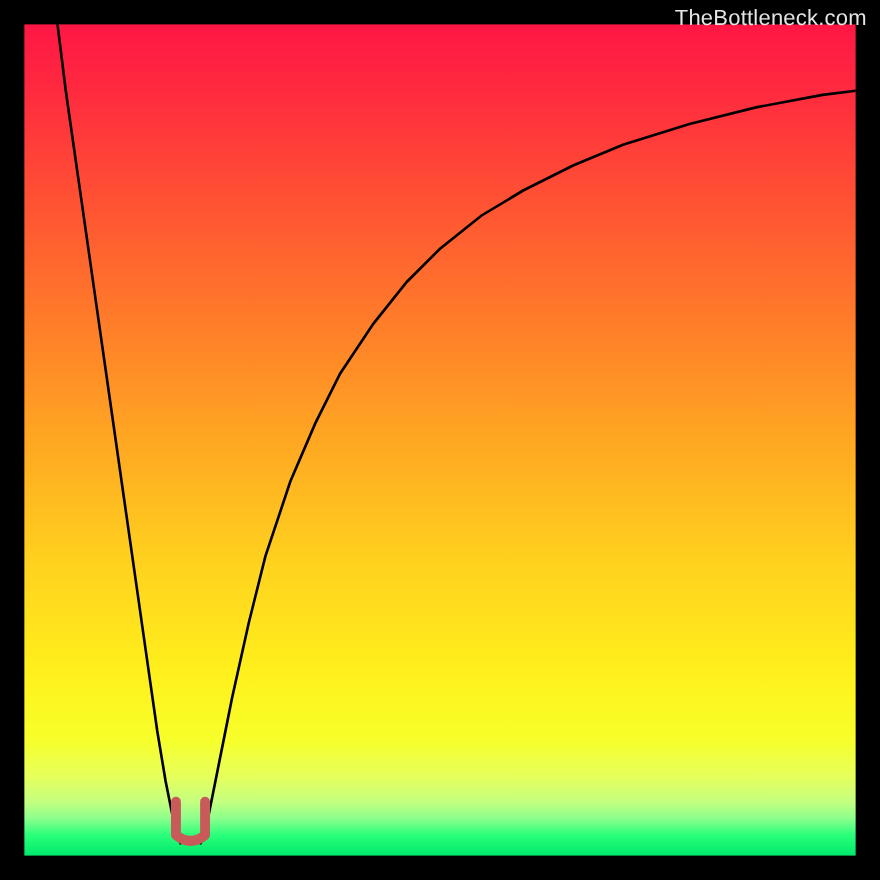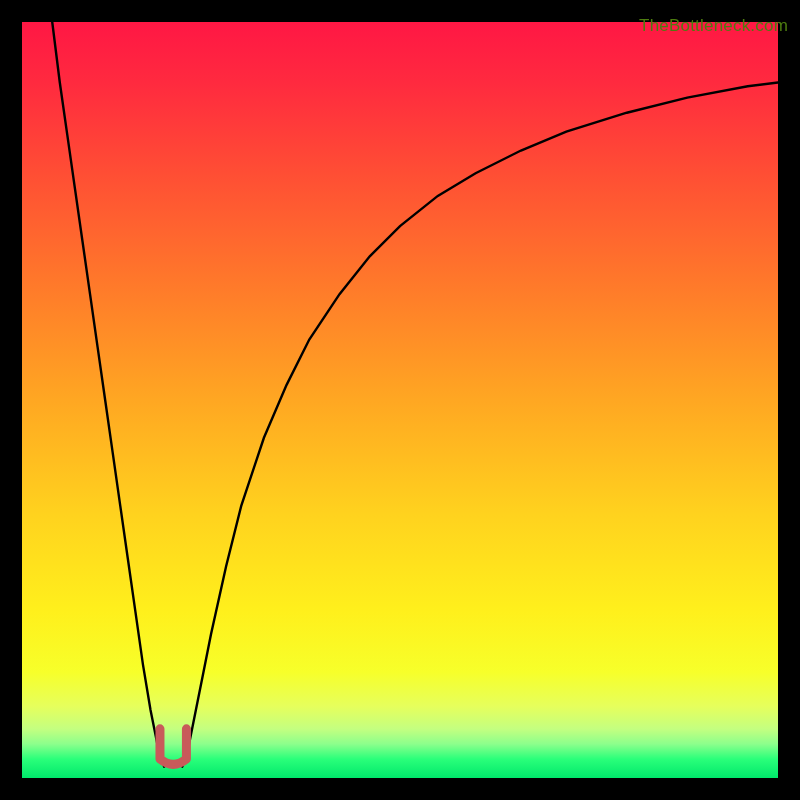--- a/index.html
+++ b/index.html
@@ -18,24 +18,24 @@
   }
   .plot {
     position: absolute;
     left: 22px;
     top: 22px;
     width: 756px;
     height: 756px;
   }
   .watermark {
     position: absolute;
-    top: 16px;
+    top: 6px;
     right: 12px;
-    color: #4d7c0f;
-    font-size: 17px;
+    color: #e5e5e5;
+    font-size: 20px;
     font-weight: 400;
     letter-spacing: 0.2px;
     user-select: none;
   }
 </style>
 </head>
 <body>
 
 <div class="frame">
   <svg class="plot" viewBox="0 0 756 756" preserveAspectRatio="none">

